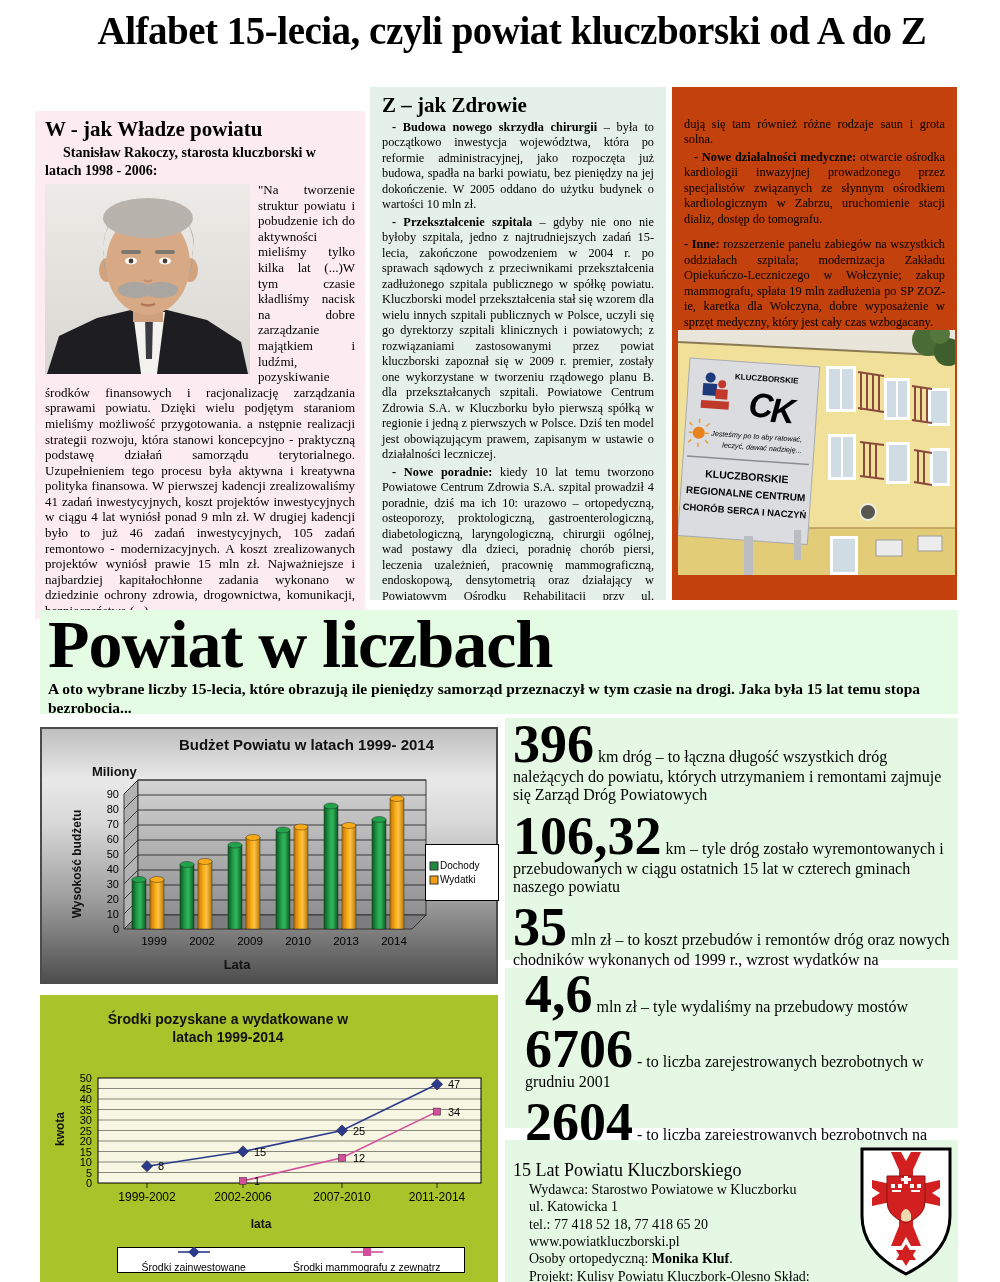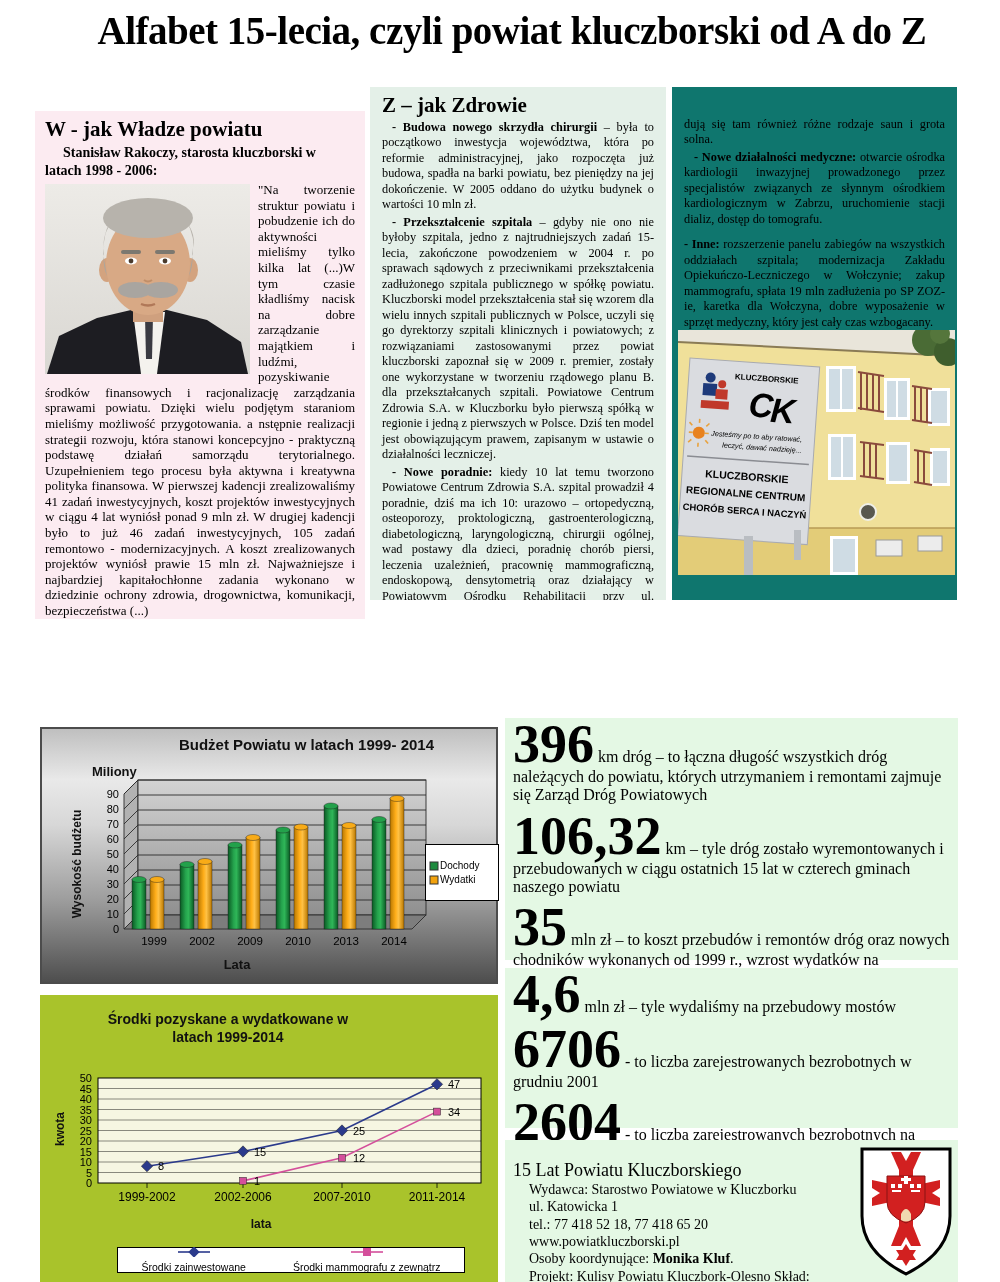--- a/index.html
+++ b/index.html
@@ -4,21 +4,21 @@
 <style>
   html,body{margin:0;padding:0;background:#fff;}
   .page{position:relative;width:1000px;height:1282px;background:#fff;overflow:hidden;
         font-family:"Liberation Serif","DejaVu Serif",serif;color:#000;}
   .main-title{position:absolute;top:8px;left:12px;width:1000px;text-align:center;
         font-size:39px;font-weight:700;letter-spacing:-0.5px;}
   
   .col{position:absolute;overflow:hidden;}
   .col-left{left:35px;top:87px;width:330px;height:508px;background:#fcebf1;padding:4px 10px;box-sizing:border-box;margin-top:24px;}
   .col-mid{left:370px;top:87px;width:296px;height:513px;background:#e4f0e8;padding:4px 12px;box-sizing:border-box;}
-  .col-right{left:672px;top:87px;width:285px;height:513px;background:#0f766e;padding:30px 12px 8px;box-sizing:border-box;}
+  .col-right{left:672px;top:87px;width:285px;height:513px;background:#c2410c;padding:30px 12px 8px;box-sizing:border-box;}
   h2.section-head{margin:2px 0 2px;font-size:21px;font-weight:700;}
   .byline{font-size:14px;font-weight:700;text-indent:18px;line-height:1.25;margin:0 0 3px;}
   .portrait{float:left;width:205px;height:190px;margin:2px 8px 2px 0;}
   .quote{font-size:13px;line-height:1.2;text-align:justify;margin:0;}
   .para{font-size:12.3px;line-height:1.26;text-align:justify;text-indent:10px;margin:0 0 2px;}
   .para b{font-weight:700;}
   .para.noindent{text-indent:0;}
   .gap-top{margin-top:10px;}
   .photo-building{position:absolute;left:6px;top:243px;width:277px;height:245px;}
   
@@ -43,21 +43,21 @@
   .c2-xlabel{top:222px;left:-8px;font-size:12px;}
   .legend1{position:absolute;left:383px;top:115px;width:66px;background:#fff;border:1px solid #000;padding:12px 3px;}
   .legend1 .entry{display:flex;align-items:center;gap:1px;font:10px "Liberation Sans","DejaVu Sans",sans-serif;margin:3px 0;}
   .legend2{position:absolute;left:77px;top:252px;width:346px;height:24px;background:#fff;border:1px solid #000;
      display:flex;align-items:center;justify-content:space-around;}
   .legend2 .entry{display:flex;align-items:center;gap:4px;font:10.5px "Liberation Sans","DejaVu Sans",sans-serif;flex-direction:column;}
   svg text{font-family:"Liberation Sans","DejaVu Sans",sans-serif;fill:#000;}
   .chart-svg{position:absolute;left:0;top:0;}
   
   .stats1{position:absolute;left:505px;top:718px;width:453px;height:242px;background:#e4f8e4;padding:4px 8px;box-sizing:border-box;}
-  .stats2{position:absolute;left:505px;top:968px;width:453px;height:160px;background:#e4f8e4;padding:4px 8px;box-sizing:border-box;}
+  .stats2{position:absolute;left:505px;top:968px;width:453px;height:160px;background:#e4f8e4;padding:4px 20px;box-sizing:border-box;}
   .stat{line-height:1.15;margin-bottom:9px;}
   .big{font-size:54px;font-weight:700;line-height:0.85;}
   .rest{font-size:16px;}
   
   .footerbox{position:absolute;left:505px;top:1140px;width:453px;height:142px;background:#e4f8e4;padding:20px 8px;box-sizing:border-box;}
   .f-title{font-size:18px;margin:0;}
   .f-line{font-size:14px;line-height:1.24;margin:0;padding-left:16px;width:320px;}
   .shield{position:absolute;right:4px;top:6px;}
 </style>
 </head>
@@ -208,20 +208,24 @@
           <text x="65" y="118" text-anchor="middle" font-size="10.5" font-weight="bold" fill="#26356e">KLUCZBORSKIE</text>
           <text x="65" y="135" text-anchor="middle" font-size="10" font-weight="bold" fill="#26356e">REGIONALNE CENTRUM</text>
           <text x="65" y="152" text-anchor="middle" font-size="9.4" font-weight="bold" fill="#26356e">CHORÓB SERCA I NACZYŃ</text>
         </g>
         <rect x="66" y="206" width="9" height="39" fill="#b9bdc2"></rect>
         <rect x="116" y="200" width="7" height="30" fill="#b9bdc2"></rect>
       </svg>
     </div>
   </div>
 
+  <div class="liczby-head">
+    <h1 class="liczby-title">Powiat w liczbach</h1>
+    <p class="liczby-sub">A oto wybrane liczby 15-lecia, które obrazują ile pieniędzy samorząd przeznaczył w tym czasie na drogi. Jaka była 15 lat temu stopa bezrobocia...</p>
+  </div>
 
   <div class="chartbox1">
     <div class="c-title c1-title">Budżet Powiatu w latach 1999- 2014</div>
     <div class="c-title c1-units">Miliony</div>
     <div class="vlabel c1-ylabel">Wysokość  budżetu</div>
     <div class="xlabel c1-xlabel">Lata</div>
     <svg id="c1" class="chart-svg" width="454" height="253" viewBox="0 0 454 253">
       <defs>
         <linearGradient id="wallGrad" x1="0" y1="0" x2="0" y2="1">
           <stop offset="0" stop-color="#d4d4d4"></stop>
@@ -405,21 +409,21 @@
     <div class="stat"><span class="big">6706</span> <span class="rest">- to liczba zarejestrowanych bezrobotnych w grudniu 2001</span></div>
     <div class="stat"><span class="big">2604</span> <span class="rest">- to liczba zarejestrowanych bezrobotnych na koniec sierpnia 2014</span></div>
   </div>
 
   <div class="footerbox">
     <p class="f-title">15 Lat Powiatu Kluczborskiego</p>
     <p class="f-line">Wydawca: Starostwo Powiatowe w Kluczborku</p>
     <p class="f-line">ul. Katowicka 1</p>
     <p class="f-line">tel.: 77 418 52 18, 77 418 65 20</p>
     <p class="f-line">www.powiatkluczborski.pl</p>
-    <p class="f-line"><span>Osoby koordynujące: </span><b>Monika Kluf</b><span>.</span></p>
+    <p class="f-line"><span>Osoby ortopedyczną: </span><b>Monika Kluf</b><span>.</span></p>
     <p class="f-line"><span>Projekt: Kulisy Powiatu Kluczbork-Olesno Skład: </span><b>Martin Huć</b><span>.</span></p>
 
     <div class="shield">
       <svg width="96" height="132" viewBox="0 0 96 132">
         <path d="M4,3 H92 V70 Q92,106 48,128 Q4,106 4,70 Z" fill="#ffffff" stroke="#000" stroke-width="3"></path>
         <g fill="#d22020">
           <polygon points="41,24 55,24 63,6 33,6"></polygon>
           <polygon points="41,80 55,80 63,100 33,100"></polygon>
           <polygon points="42,40 42,54 14,60 14,34"></polygon>
           <polygon points="54,40 54,54 82,60 82,34"></polygon>

